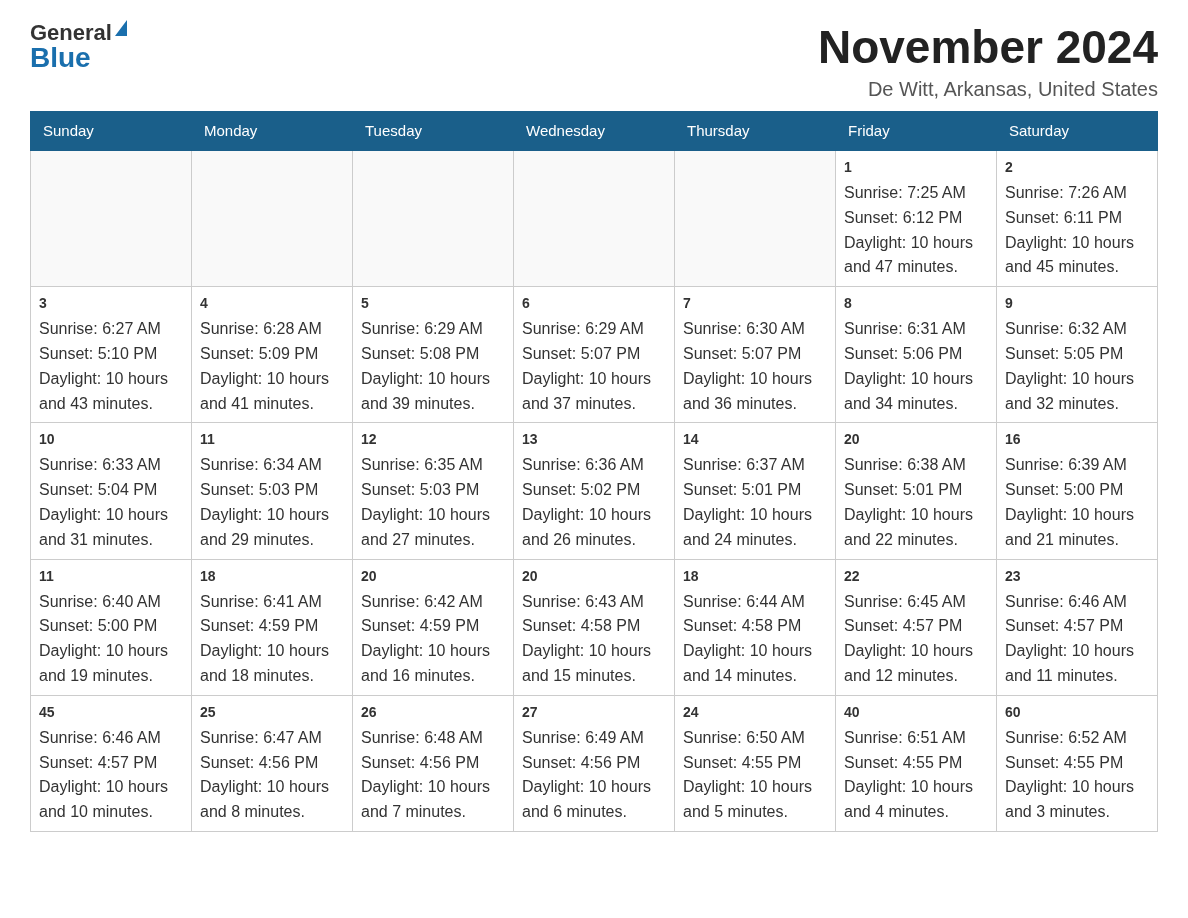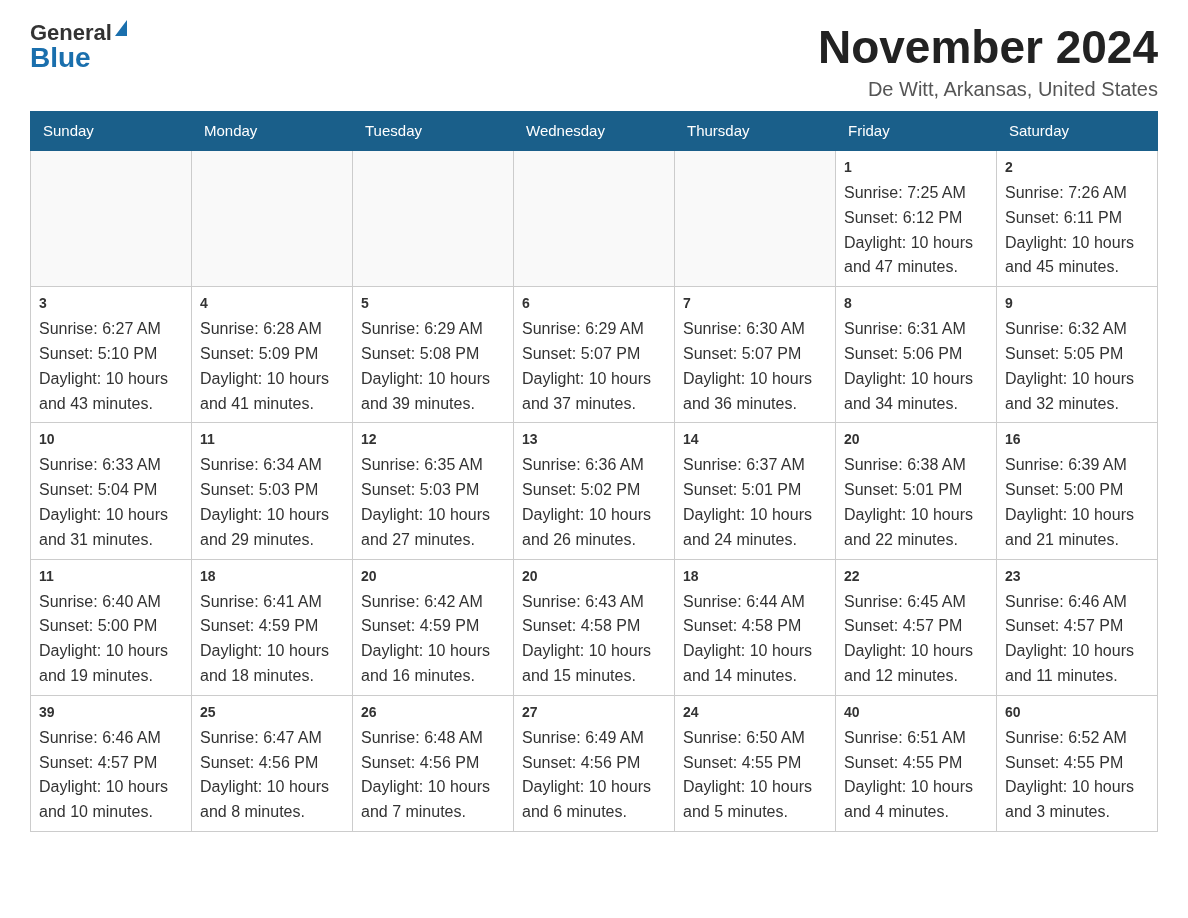--- a/index.html
+++ b/index.html
@@ -218,21 +218,21 @@
           <span class="day-num">22</span>
           <div class="sun-info">Sunrise: 6:45 AM<br>Sunset: 4:57 PM<br>Daylight: 10 hours and 12 minutes.</div>
         </td>
         <td>
           <span class="day-num">23</span>
           <div class="sun-info">Sunrise: 6:46 AM<br>Sunset: 4:57 PM<br>Daylight: 10 hours and 11 minutes.</div>
         </td>
       </tr>
       <tr>
         <td>
-          <span class="day-num">39</span>
+          <span class="day-num">45</span>
           <div class="sun-info">Sunrise: 6:46 AM<br>Sunset: 4:57 PM<br>Daylight: 10 hours and 10 minutes.</div>
         </td>
         <td>
           <span class="day-num">25</span>
           <div class="sun-info">Sunrise: 6:47 AM<br>Sunset: 4:56 PM<br>Daylight: 10 hours and 8 minutes.</div>
         </td>
         <td>
           <span class="day-num">26</span>
           <div class="sun-info">Sunrise: 6:48 AM<br>Sunset: 4:56 PM<br>Daylight: 10 hours and 7 minutes.</div>
         </td>

